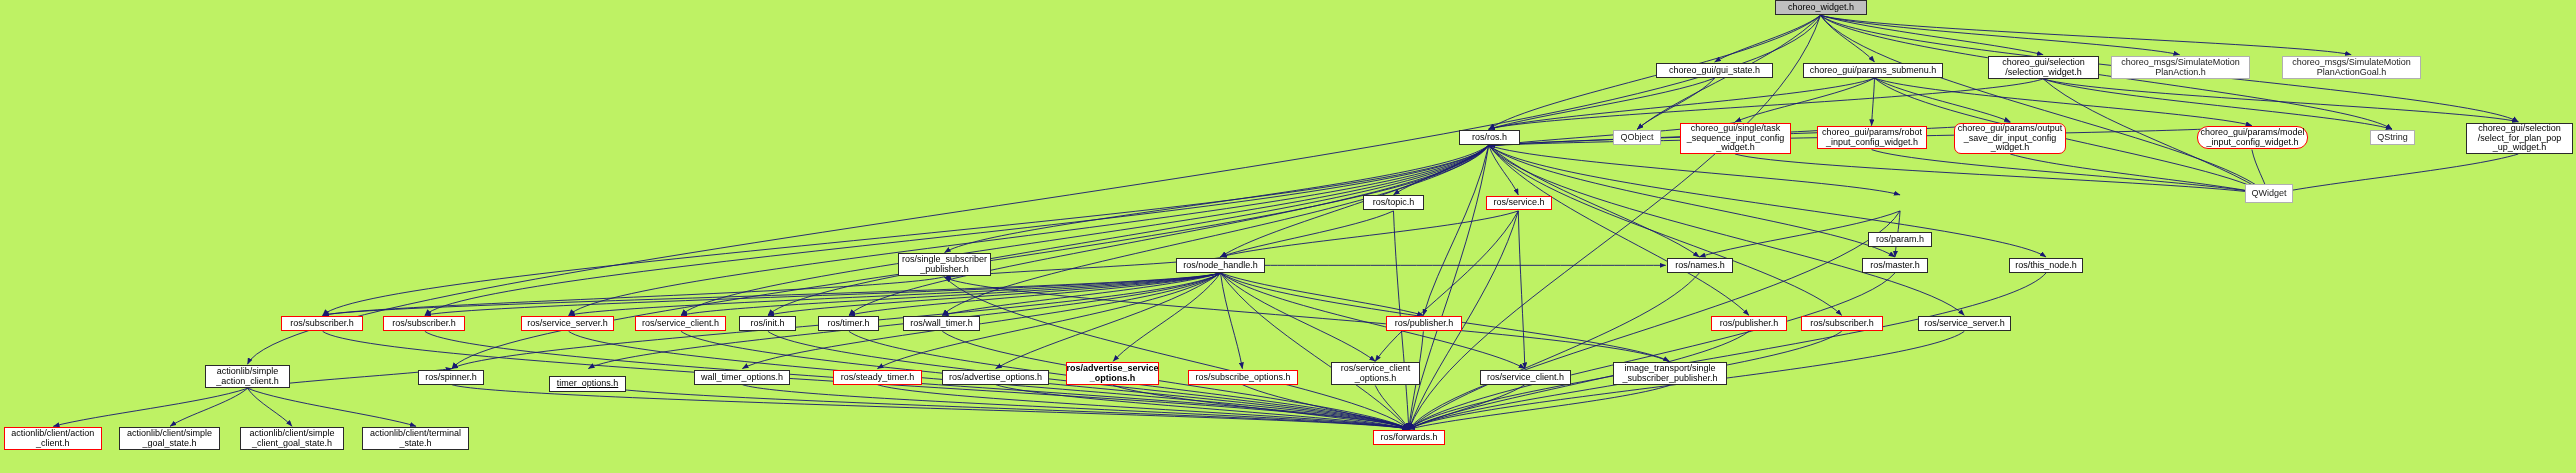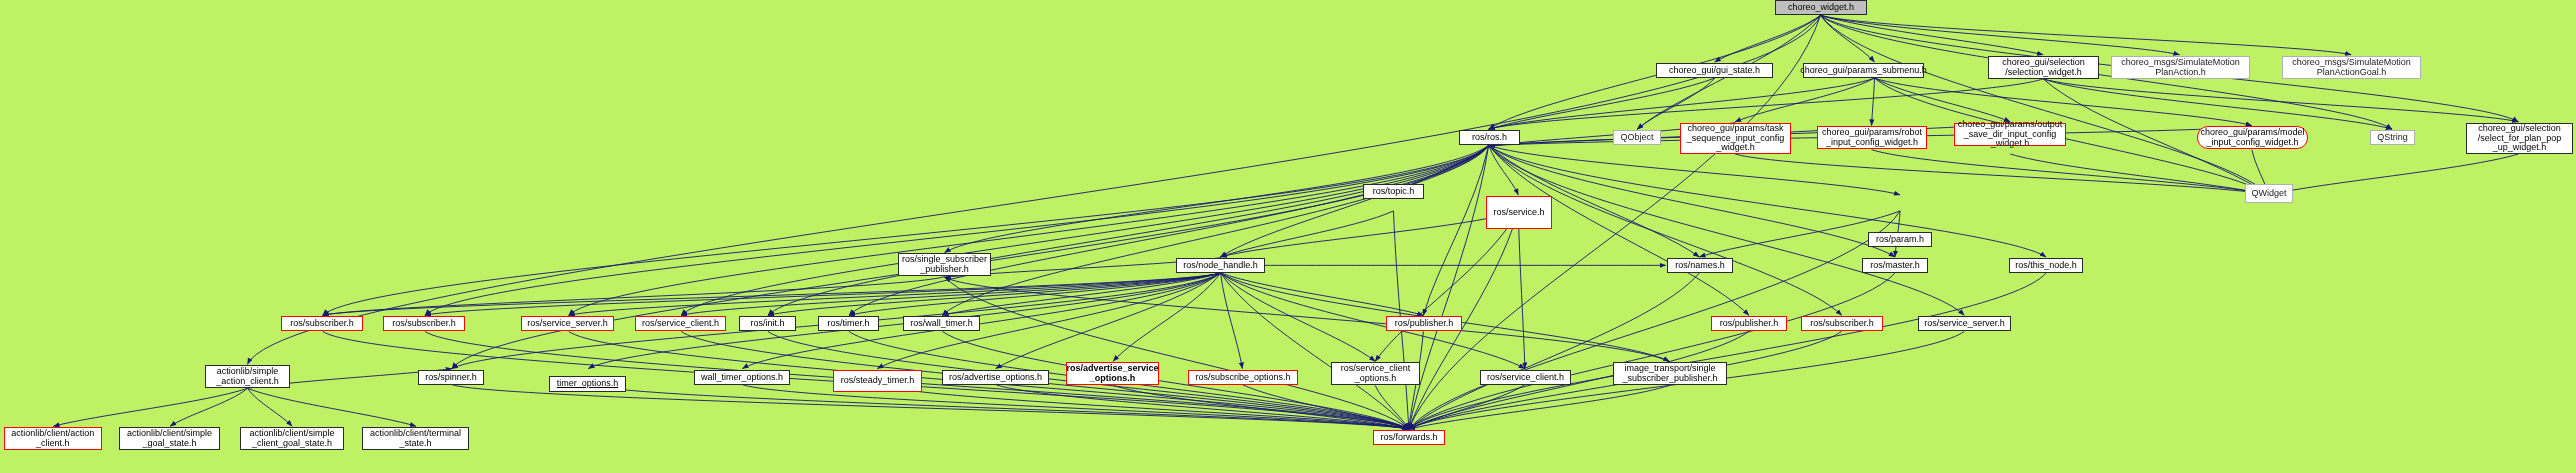--- a/index.html
+++ b/index.html
@@ -140,45 +140,45 @@
         <path d="M338,532 C279.48,551.76 130.52,568.4 72,584" marker-end="url(#ah)"></path>
         <path d="M338,532 C314.68,551.76 255.32,568.4 232,584" marker-end="url(#ah)"></path>
         <path d="M338,532 C351.42,551.76 385.58,568.4 399,584" marker-end="url(#ah)"></path>
         <path d="M338,532 C388.82,551.76 518.18,568.4 569,584" marker-end="url(#ah)"></path>
         <path d="M338,532 C399.6,521.74 556.4,513.1 618,505" marker-end="url(#ah)"></path>
       </g>
   </svg>
   <div id="node-layer">
       <div class="node root" style="left: 1775px; top: 0px; width: 92px; height: 15.3px;">choreo_widget.h</div>
       <div class="node black" style="left: 1656px; top: 63px; width: 117px; height: 15.3px;">choreo_gui/gui_state.h</div>
-      <div class="node black" style="left: 1803px; top: 63px; width: 121px; height: 15.3px;">choreo_gui/params_submenu.h</div>
+      <div class="node black" style="left: 1803px; top: 63px; width: 140px; height: 15.3px;">choreo_gui/params_submenu.h</div>
       <div class="node black" style="left: 1988px; top: 56px; width: 111px; height: 23.4px;">choreo_gui/selection
 /selection_widget.h</div>
       <div class="node grey" style="left: 2111px; top: 56px; width: 139px; height: 23.4px;">choreo_msgs/SimulateMotion
 PlanAction.h</div>
       <div class="node grey" style="left: 2282px; top: 56px; width: 139px; height: 23.4px;">choreo_msgs/SimulateMotion
 PlanActionGoal.h</div>
       <div class="node black" style="left: 1459px; top: 130px; width: 61px; height: 15.3px;">ros/ros.h</div>
       <div class="node grey" style="left: 1613px; top: 130px; width: 48px; height: 15.3px;">QObject</div>
-      <div class="node red" style="left: 1680px; top: 123px; width: 111px; height: 31px;">choreo_gui/params/task
+      <div class="node red" style="left: 1680px; top: 123px; width: 111px; height: 31px;">choreo_gui/single/task
 _sequence_input_config
 _widget.h</div>
       <div class="node red" style="left: 1817px; top: 126px; width: 110px; height: 23.4px;">choreo_gui/params/robot
 _input_config_widget.h</div>
-      <div class="node red" style="left: 1954px; top: 123px; width: 112px; height: 23px;">choreo_gui/params/output
+      <div class="node red" style="left: 1954px; top: 123px; width: 112px; height: 31px; border-radius: 7px;">choreo_gui/params/output
 _save_dir_input_config
 _widget.h</div>
       <div class="node red" style="left: 2197px; top: 126px; width: 111px; height: 23.4px; border-radius: 11px;">choreo_gui/params/model
 _input_config_widget.h</div>
       <div class="node grey" style="left: 2370px; top: 130px; width: 45px; height: 15.3px;">QString</div>
       <div class="node black" style="left: 2466px; top: 123px; width: 107px; height: 31px;">choreo_gui/selection
 /select_for_plan_pop
 _up_widget.h</div>
-      <div class="node black" style="left: 1363px; top: 184px; width: 61px; height: 15.3px;">ros/topic.h</div>
-      <div class="node red" style="left: 1486px; top: 196px; width: 66px; height: 33px;">ros/service.h</div>
+      <div class="node black" style="left: 1363px; top: 195px; width: 61px; height: 15.3px;">ros/topic.h</div>
+      <div class="node red" style="left: 1486px; top: 196px; width: 66px; height: 14px;">ros/service.h</div>
       <div class="node black" style="left: 1868px; top: 196px; width: 64px; height: 15.3px; margin-top: 36px;">ros/param.h</div>
       <div class="node grey" style="left: 2245px; top: 184px; width: 48px; height: 19px;">QWidget</div>
       <div class="node black" style="left: 898px; top: 253px; width: 93px; height: 23.4px;">ros/single_subscriber
 _publisher.h</div>
       <div class="node black" style="left: 1176px; top: 258px; width: 89px; height: 15.3px;">ros/node_handle.h</div>
       <div class="node black" style="left: 1667px; top: 258px; width: 66px; height: 15.3px;">ros/names.h</div>
       <div class="node black" style="left: 1862px; top: 258px; width: 66px; height: 15.3px;">ros/master.h</div>
       <div class="node black" style="left: 2009px; top: 258px; width: 74px; height: 15.3px;">ros/this_node.h</div>
       <div class="node red" style="left: 281px; top: 316px; width: 82px; height: 15.3px;">ros/subscriber.h</div>
       <div class="node red" style="left: 383px; top: 316px; width: 82px; height: 15.3px;">ros/subscriber.h</div>
@@ -189,21 +189,21 @@
       <div class="node black" style="left: 903px; top: 316px; width: 77px; height: 15.3px;">ros/wall_timer.h</div>
       <div class="node red" style="left: 1386px; top: 316px; width: 76px; height: 15.3px;">ros/publisher.h</div>
       <div class="node red" style="left: 1711px; top: 316px; width: 76px; height: 15.3px;">ros/publisher.h</div>
       <div class="node red" style="left: 1801px; top: 316px; width: 82px; height: 15.3px;">ros/subscriber.h</div>
       <div class="node black" style="left: 1918px; top: 316px; width: 93px; height: 15.3px;">ros/service_server.h</div>
       <div class="node black" style="left: 205px; top: 365px; width: 85px; height: 23.4px;">actionlib/simple
 _action_client.h</div>
       <div class="node black" style="left: 418px; top: 370px; width: 66px; height: 15.3px;">ros/spinner.h</div>
       <div class="node black" style="left: 549px; top: 376px; width: 77px; height: 16px; text-decoration: underline;">timer_options.h</div>
       <div class="node black" style="left: 694px; top: 370px; width: 96px; height: 15.3px;">wall_timer_options.h</div>
-      <div class="node red" style="left: 833px; top: 370px; width: 89px; height: 22px;">ros/steady_timer.h</div>
+      <div class="node red" style="left: 833px; top: 370px; width: 89px; height: 15px;">ros/steady_timer.h</div>
       <div class="node black" style="left: 942px; top: 370px; width: 107px; height: 15.3px;">ros/advertise_options.h</div>
       <div class="node red" style="left: 1066px; top: 362px; width: 93px; height: 23.4px; font-weight: bold;">ros/advertise_service
 _options.h</div>
       <div class="node red" style="left: 1188px; top: 370px; width: 110px; height: 15.3px;">ros/subscribe_options.h</div>
       <div class="node black" style="left: 1331px; top: 362px; width: 89px; height: 23.4px;">ros/service_client
 _options.h</div>
       <div class="node black" style="left: 1480px; top: 370px; width: 91px; height: 15.3px;">ros/service_client.h</div>
       <div class="node black" style="left: 1613px; top: 362px; width: 114px; height: 23.4px;">image_transport/single
 _subscriber_publisher.h</div>
       <div class="node red" style="left: 1373px; top: 430px; width: 72px; height: 15.3px;">ros/forwards.h</div>

